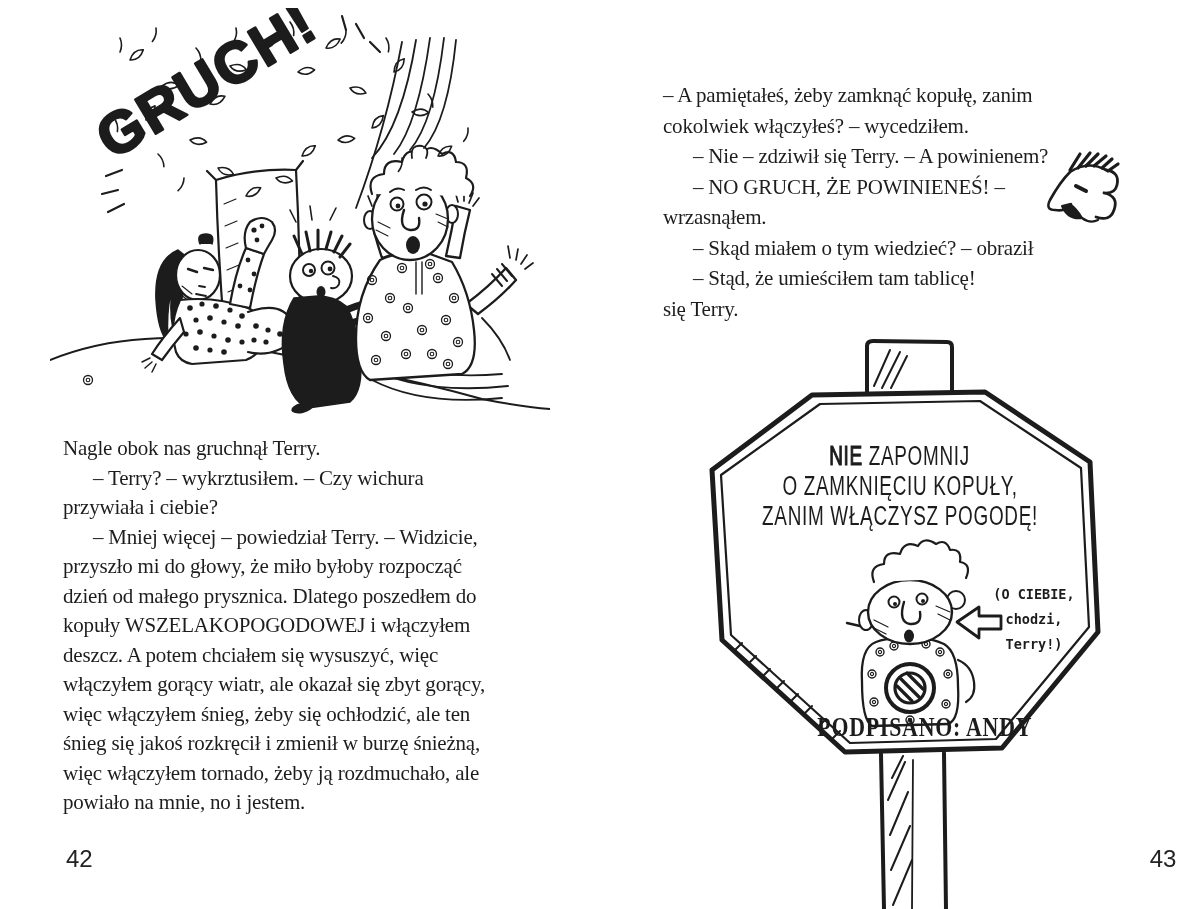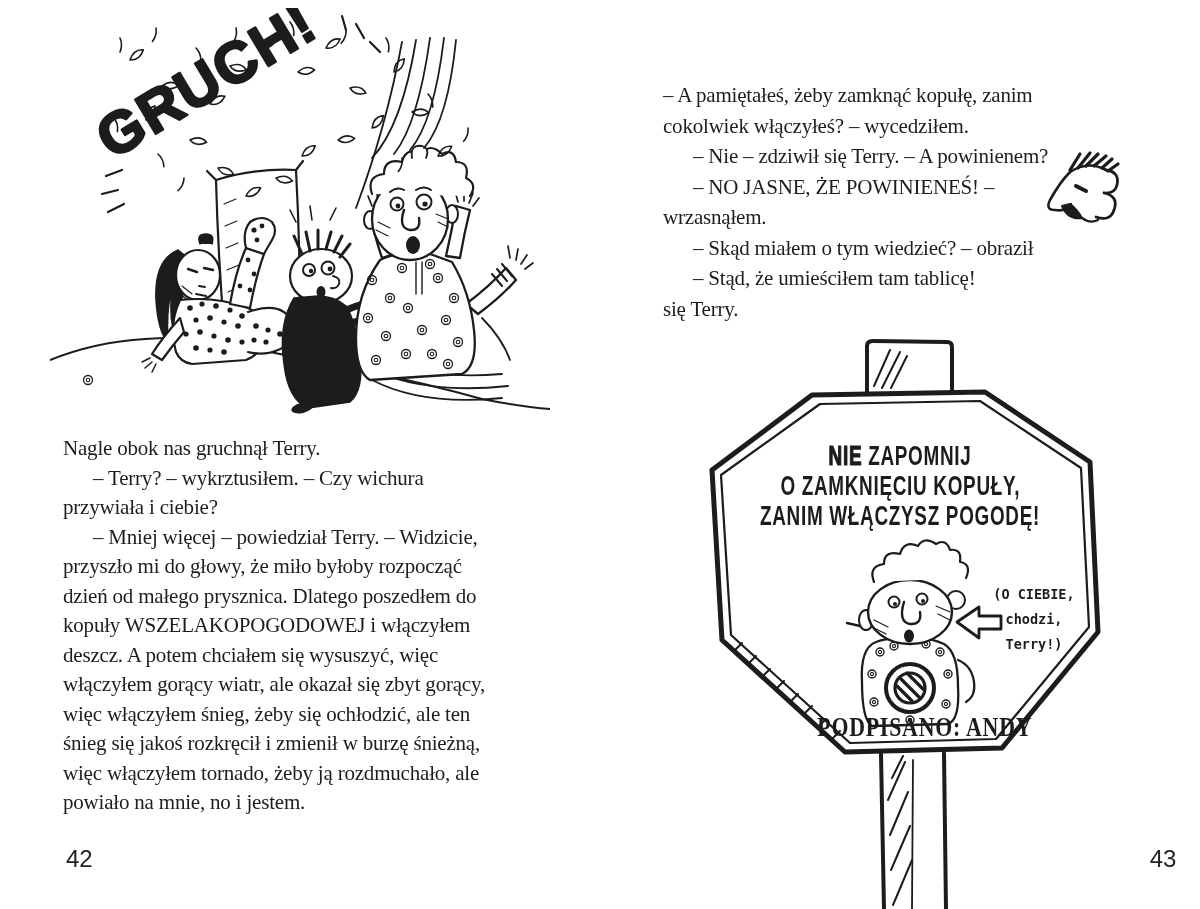--- a/index.html
+++ b/index.html
@@ -8,21 +8,21 @@
   svg{display:block;}
   .ill{position:absolute;}
   .page-text{position:absolute;white-space:nowrap;font-size:21px;letter-spacing:-0.2px;color:#1d1d1d;}
   .page-text .ln{height:29.5px;line-height:29.5px;}
   .page-text.right .ln{height:30.5px;line-height:30.5px;}
   .ind{padding-left:30px;}
   .pagenum{position:absolute;font-family:"Liberation Sans", sans-serif;font-size:24px;color:#222;}
   
   .sign-wrap{position:absolute;left:660px;top:330px;width:480px;height:579px;}
   .sign-head{position:absolute;left:0;top:111px;width:480px;text-align:center;
-             font-family:"Liberation Sans", sans-serif;font-weight:bold;color:#1c1c1c;}
+             font-family:"Liberation Sans", sans-serif;font-weight:normal;color:#1c1c1c;}
   .sign-head .shl{height:30px;line-height:30px;font-size:27px;}
   .cond{display:inline-block;transform:scaleX(0.70);transform-origin:50% 50%;white-space:nowrap;letter-spacing:1px;}
   .xb{-webkit-text-stroke:1.2px #1c1c1c;}
   .sign-aside{position:absolute;left:316px;top:252px;width:116px;text-align:center;
               font-family:"DejaVu Sans Mono", monospace;font-size:13.5px;line-height:25px;
               color:#1c1c1c;font-weight:600;}
   .sign-aside b{font-weight:900;text-align:center;}
   .sign-signed{position:absolute;left:115px;top:381px;width:300px;text-align:center;
                font-family:"Liberation Serif", serif;font-weight:bold;font-size:28px;color:#1c1c1c;}
   .cond2{display:inline-block;transform:scaleX(0.78);transform-origin:50% 50%;white-space:nowrap;letter-spacing:1px;}
@@ -245,21 +245,21 @@
     <div class="ln">więc włączyłem tornado, żeby ją rozdmuchało, ale</div>
     <div class="ln">powiało na mnie, no i jestem.</div>
   </div>
 
   <div class="pagenum" style="left:66px;top:845px;">42</div>
 
   <div class="page-text right" style="left:663px;top:80px;width:480px;">
     <div class="ln">– A pamiętałeś, żeby zamknąć kopułę, zanim</div>
     <div class="ln">cokolwiek włączyłeś? – wycedziłem.</div>
     <div class="ln ind">– Nie – zdziwił się Terry. – A powinienem?</div>
-    <div class="ln ind">– NO JASNE, ŻE POWINIENEŚ! –</div>
+    <div class="ln ind">– NO GRUCH, ŻE POWINIENEŚ! –</div>
     <div class="ln">wrzasnąłem.</div>
     <div class="ln ind">– Skąd miałem o tym wiedzieć? – obraził</div>
     <div class="ln ind">– Stąd, że umieściłem tam tablicę!</div>
     <div class="ln">się Terry.</div>
   </div>
 
   <svg class="ill" style="left:1040px;top:148px;" width="110" height="95" viewBox="0 0 110 95" fill="none" stroke="#1c1c1c" stroke-linecap="round" stroke-linejoin="round">
     <g stroke-width="3.2">
       <path d="M30,22 L40,6 M38,20 L50,5 M46,18 L58,6 M54,18 L66,8 M62,20 L72,11 M68,23 L78,16"></path>
     </g>

